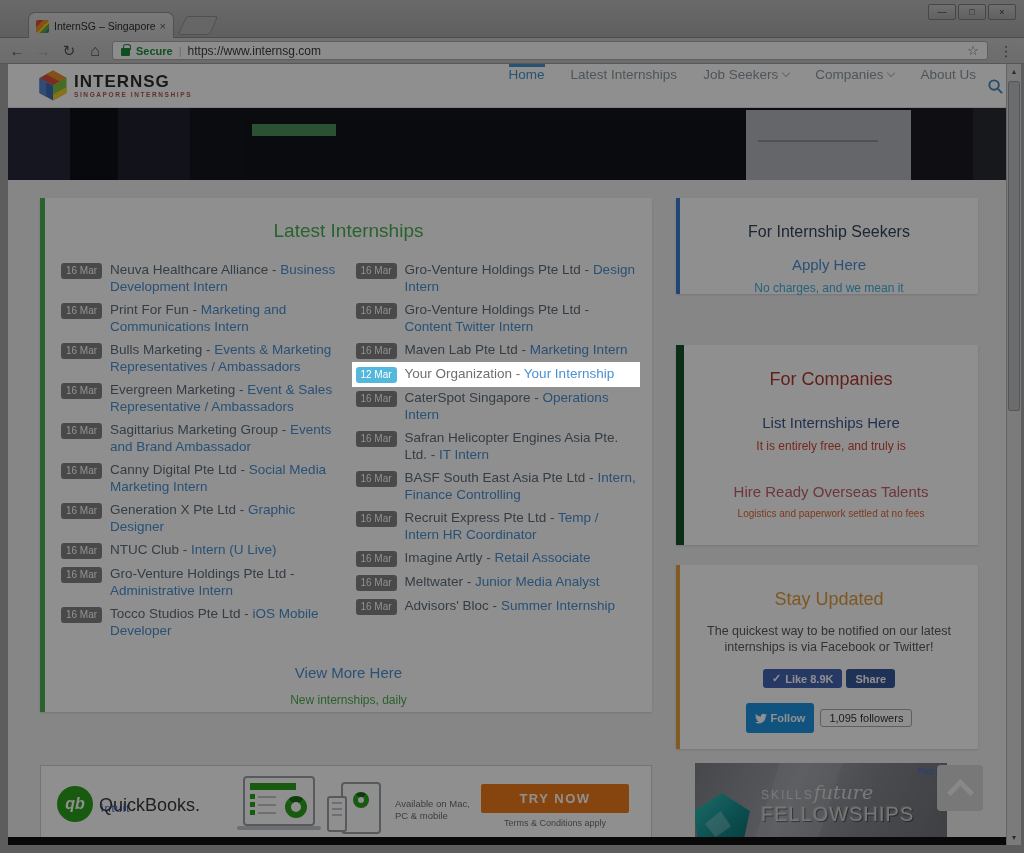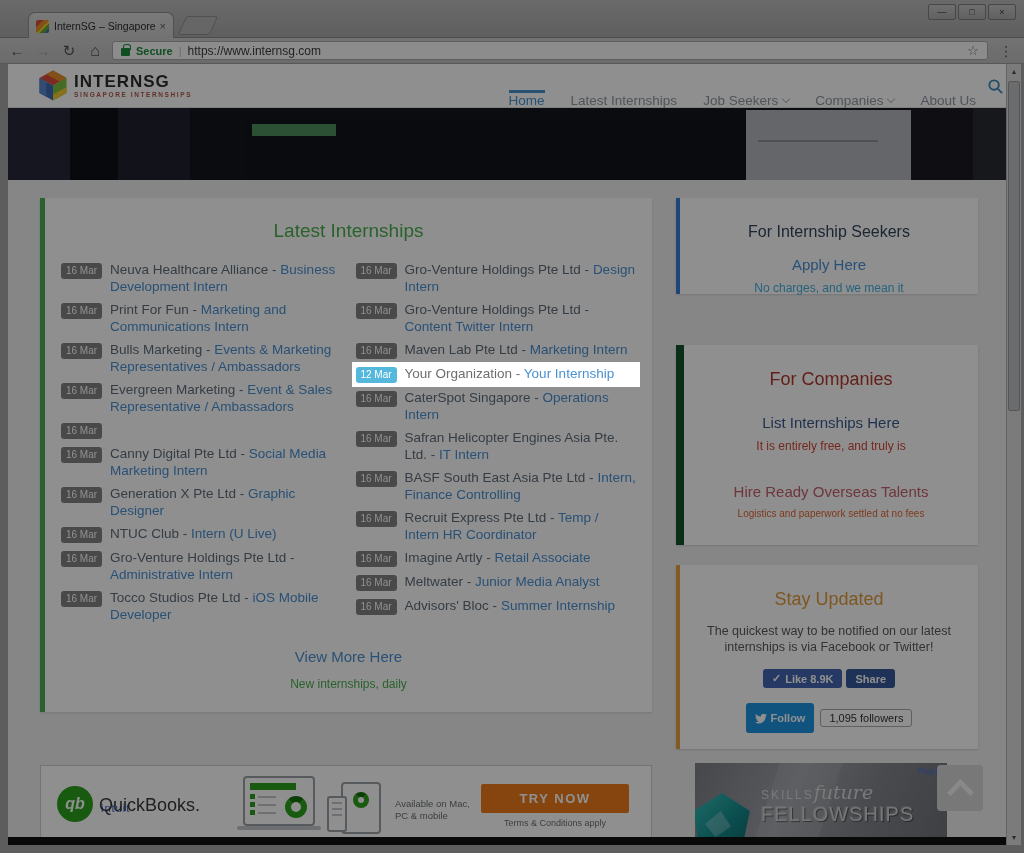--- a/index.html
+++ b/index.html
@@ -41,21 +41,21 @@
   .menu-dots { font-size:14px; color:#555; padding:0 3px; }
 
   
   .site { position:absolute; top:64px; left:8px; width:998px; height:781px; background:#efefef; overflow:hidden; }
 
   .site-header { position:absolute; top:0; left:0; right:0; height:44px; background:#ffffff;
     border-bottom:1px solid #e5e5e5; }
   .logo { position:absolute; left:30px; top:5px; display:flex; align-items:center; gap:6px; }
   .logo-text .logo-title { font-size:17px; font-weight:bold; color:#2e2e2e; letter-spacing:1px; line-height:1.1; }
   .logo-text .logo-sub { font-size:6.5px; color:#b0584a; letter-spacing:1.6px; font-weight:bold; }
-  .main-nav { position:absolute; right:30px; top:0; height:44px; display:flex; align-items:flex-end; gap:26px; }
+  .main-nav { position:absolute; right:30px; top:0; height:44px; display:flex; align-items:flex-start; gap:26px; }
   .nav-item { display:flex; align-items:center; gap:5px; font-size:13.5px; color:#8c979f;
     text-decoration:none; border-top:3px solid transparent; padding-top:0; cursor:pointer; }
   .nav-item.active { color:#4793c9; border-top-color:#4793c9; }
   .chev { width:6px; height:6px; border-right:1.5px solid #b5bcc2; border-bottom:1.5px solid #b5bcc2;
     transform:rotate(45deg); margin-top:-4px; }
   .nav-search { display:flex; align-items:center; }
 
   
   .hero { position:absolute; top:44px; left:0; right:0; height:72px; background:#15161d; overflow:hidden; }
   .hero .hband1 { position:absolute; left:0; top:0; width:62px; height:100%; background:#262838; }
@@ -312,20 +312,24 @@
   <div class="item">
     <span class="badge">16 Mar</span>
     <span class="itext">
       <span class="company">Evergreen Marketing -</span>
       <a class="role">Event &amp; Sales Representative / Ambassadors</a>
     </span>
   </div>
 
   <div class="item">
     <span class="badge">16 Mar</span>
+    <span class="itext">
+      <span class="company">Sagittarius Marketing Group -</span>
+      <a class="role">Events and Brand Ambassador</a>
+    </span>
   </div>
 
   <div class="item">
     <span class="badge">16 Mar</span>
     <span class="itext">
       <span class="company">Canny Digital Pte Ltd -</span>
       <a class="role">Social Media Marketing Intern</a>
     </span>
   </div>
 

